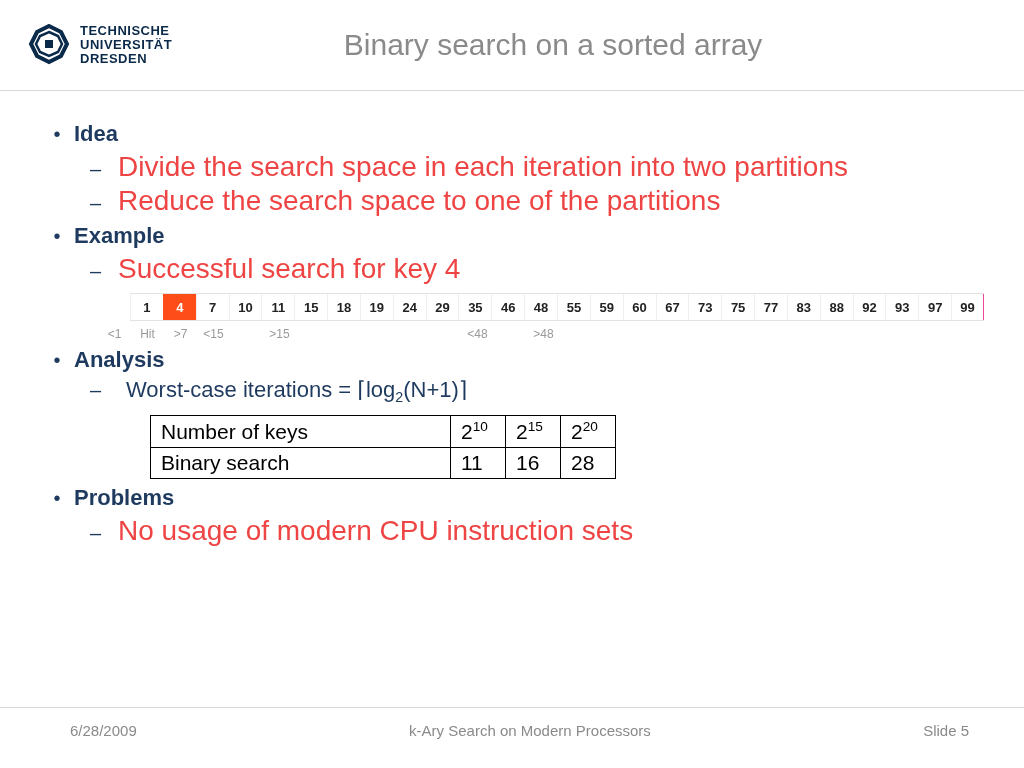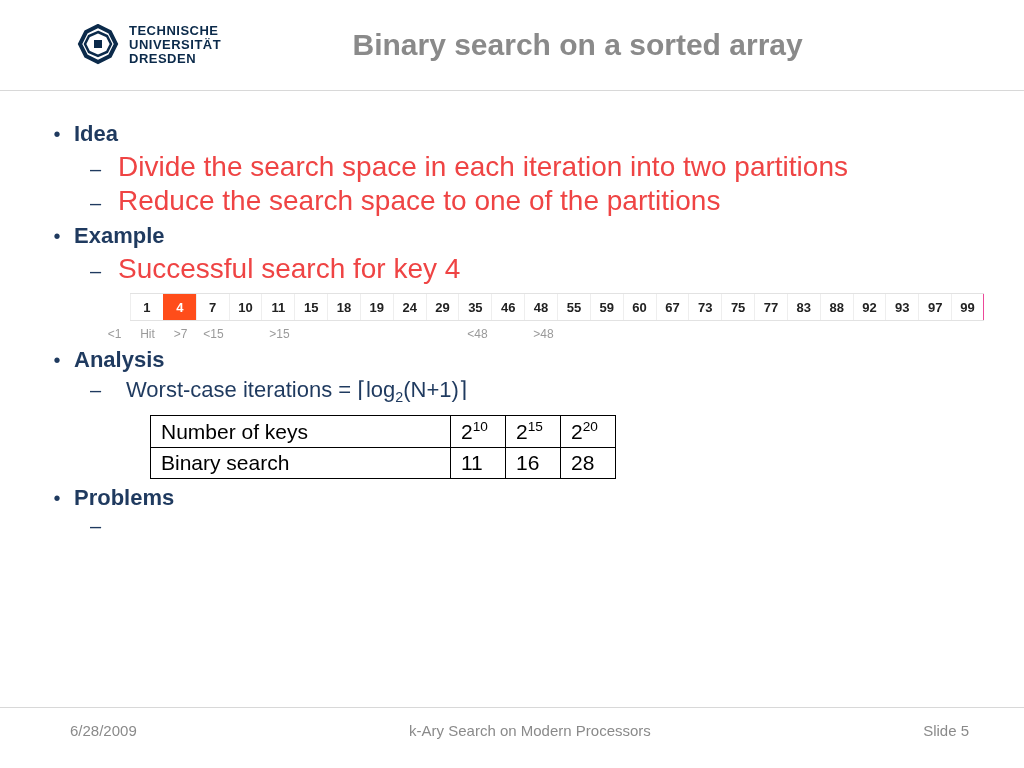--- a/index.html
+++ b/index.html
@@ -1,22 +1,22 @@
 <!DOCTYPE html>
 <html><head>
 <meta charset="utf-8">
 <style>
   * { box-sizing: border-box; margin: 0; padding: 0; }
   html, body { width: 1024px; height: 768px; font-family: Verdana, Geneva, sans-serif; background: #fff; color: #1f3a5f; }
   .slide { width: 1024px; height: 768px; position: relative; }
-  .header { height: 90px; display: flex; align-items: center; padding: 0 30px 0 77px; }
+  .header { height: 90px; display: flex; align-items: center; padding: 0 30px 0 28px; }
   .logo { display: flex; align-items: center; gap: 10px; }
   .logo-mark svg { display: block; }
   .logo-text { font-size: 13px; font-weight: bold; line-height: 1.1; color: #0b2a4a; letter-spacing: 0.5px; }
-  .title { flex: 1; text-align: center; font-size: 30px; color: #8a8a8a; font-weight: bold; padding-right: 60px; }
+  .title { flex: 1; text-align: center; font-size: 30px; color: #8a8a8a; font-weight: normal; padding-right: 60px; }
   .hr { border: none; border-top: 1px solid #d8d8d8; margin: 0; }
   .body { padding: 30px 40px 0 40px; }
   ul.bullets { list-style: none; }
   ul.bullets > li { margin-bottom: 6px; }
   ul.bullets > li > .bullet-row { display: flex; align-items: baseline; }
   .bullet-dot { width: 34px; flex: 0 0 34px; text-align: center; font-size: 20px; color: #1f3a5f; }
   .section-head { font-weight: bold; font-size: 22px; color: #1f3a5f; }
   ul.sub { list-style: none; margin-top: 4px; }
   ul.sub > li { display: flex; align-items: baseline; padding-left: 50px; margin-bottom: 2px; }
   .dash { width: 28px; flex: 0 0 28px; text-align: left; font-size: 20px; color: #1f3a5f; }
@@ -171,20 +171,21 @@
         </div>
       </li>
       <li>
         <div class="bullet-row">
             <span class="bullet-dot">•</span>
             <span class="section-head">Problems</span>
           </div>
         <ul class="sub">
           <li>
               <span class="dash">–</span>
+              <span class="sub-text">No usage of modern CPU instruction sets</span>
             </li>
         </ul>
       </li>
     </ul>
   </div>
 
   <div class="footer">
     <hr class="footer-hr">
     <div class="footer-row">
       <span>6/28/2009</span>

